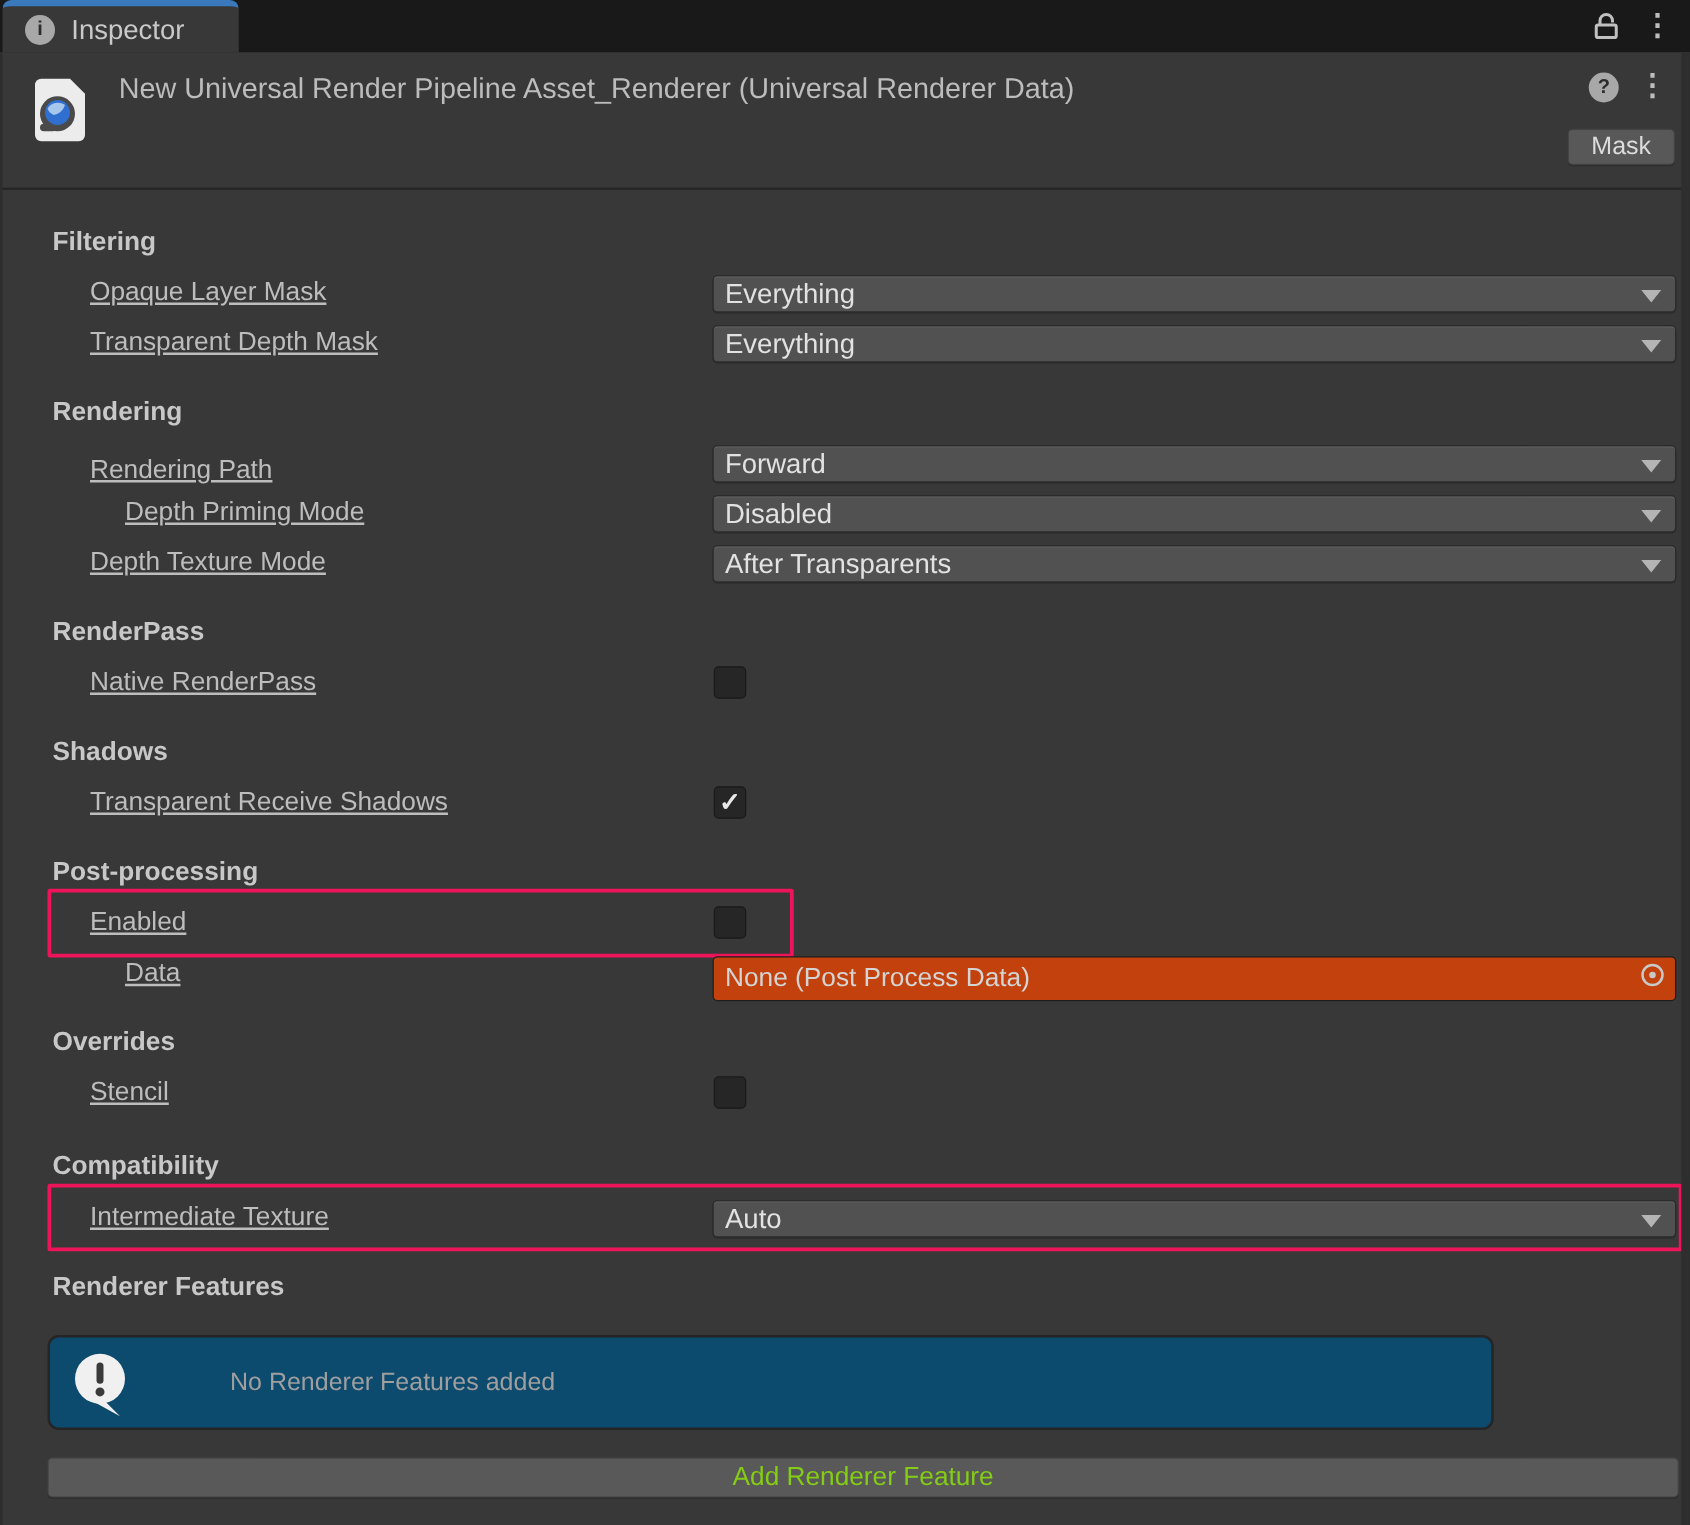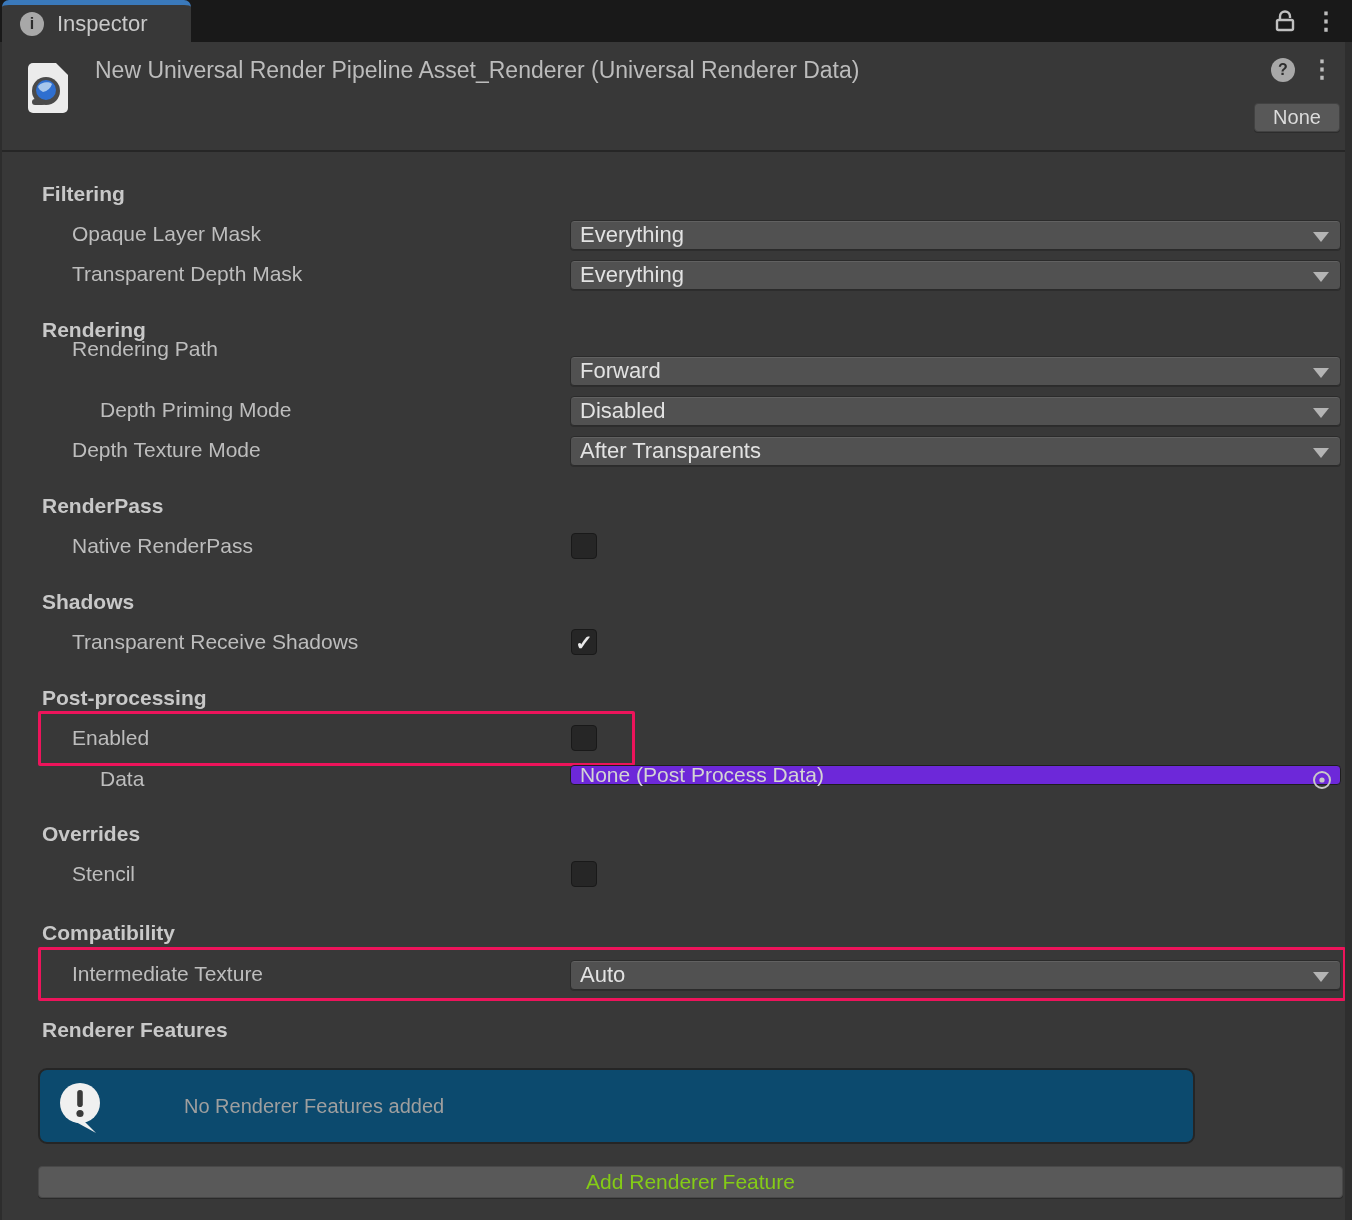--- a/index.html
+++ b/index.html
@@ -25,37 +25,37 @@
              white-space:nowrap;overflow:hidden;}
   .header-help{position:absolute;right:57px;top:16px;}
   .header-kebab{position:absolute;right:18px;top:15px;}
   .open-btn{position:absolute;right:12px;top:61px;width:86px;height:29px;background:#585858;
             border:1px solid #424242;border-radius:4px;color:#dcdcdc;font-size:20px;
             display:flex;align-items:center;justify-content:center;cursor:pointer;
             box-shadow:0 1px 0 #2c2c2c;}
 
   
   .sec-h{position:absolute;left:42px;color:#c8c8c8;font-size:21px;font-weight:bold;}
-  .lbl{position:absolute;color:#bdbdbd;font-size:21px;}
+  .lbl{position:absolute;color:#bdbdbd;font-size:21px;text-decoration:underline;}
   .lvl1{left:72px;} .lvl2{left:100px;}
 
   .dropdown{position:absolute;left:570px;width:771px;height:30px;background:#515151;
             border:1px solid #2b2b2b;border-radius:4px;display:flex;align-items:center;
             padding:0 34px 0 9px;cursor:pointer;box-shadow:inset 0 1px 0 #616161, 0 1px 0 #2d2d2d;}
   .dropdown .dd-text{color:#e2e2e2;font-size:22px;white-space:nowrap;}
   .dd-arrow{position:absolute;right:11px;top:11px;width:0;height:0;
             border-left:8px solid transparent;border-right:8px solid transparent;
             border-top:10px solid #b4b4b4;}
 
   .checkbox{position:absolute;left:571px;width:26px;height:26px;background:#262626;
             border:1px solid #191919;border-radius:4px;display:flex;align-items:center;
             justify-content:center;cursor:pointer;}
   .checkbox .mark{color:#e8e8e8;font-size:21px;font-weight:bold;line-height:1;}
 
-  .objfield{position:absolute;left:570px;width:771px;height:20px;background:#6d28d9;
+  .objfield{position:absolute;left:570px;width:771px;height:36px;background:#c2410c;
             border:1px solid #1e1e1e;border-radius:4px;display:flex;align-items:center;
             padding:0 40px 0 9px;cursor:pointer;}
   .objfield .of-text{color:#d4d4d4;font-size:21px;white-space:nowrap;}
   .obj-picker{position:absolute;right:4px;top:2px;width:28px;height:24px;display:flex;
               align-items:center;justify-content:center;cursor:pointer;}
 
   .highlight{position:absolute;border:3px solid var(--highlight,#ed145b);background:transparent;
              border-radius:2px;pointer-events:none;}
 
   .info-box{position:absolute;left:38px;top:1068px;width:1157px;height:76px;background:#0c4a6e;
@@ -99,40 +99,40 @@
         <path d="M4 6 a5 5 0 0 1 5-5 H32 L44 13 V46 a5 5 0 0 1 -5 5 H9 a5 5 0 0 1 -5 -5 Z" fill="#ececec"></path>
         <circle cx="22" cy="29" r="14" fill="#4a4a4a"></circle>
         <rect x="8" y="37" width="13" height="6" rx="3" fill="#4a4a4a"></rect>
         <circle cx="22" cy="28" r="10" fill="#2f6fd0"></circle>
         <path d="M14 25 a9 8 0 0 1 14 -3 a12 12 0 0 1 -9 8 a10 9 0 0 1 -5 -5 Z" fill="#a6c6ec"></path>
       </svg>
     </div>
     <div class="doc-title">New Universal Render Pipeline Asset_Renderer (Universal Renderer Data)</div>
     <span class="circle-icon header-help">?</span>
     <span class="kebab header-kebab">⋮</span>
-    <div class="open-btn">None</div>
+    <div class="open-btn">Mask</div>
   </div>
 
   <div class="sec-h" style="top:182px;">Filtering</div>
 
   <div class="lbl lvl1" style="top:222px;">Opaque Layer Mask</div>
   <div class="dropdown" style="top:220px;">
     <span class="dd-text">Everything</span>
     <span class="dd-arrow"></span>
   </div>
 
   <div class="lbl lvl1" style="top:262px;">Transparent Depth Mask</div>
   <div class="dropdown" style="top:260px;">
     <span class="dd-text">Everything</span>
     <span class="dd-arrow"></span>
   </div>
 
   <div class="sec-h" style="top:318px;">Rendering</div>
 
-  <div class="lbl lvl1" style="top:337px;">Rendering Path</div>
+  <div class="lbl lvl1" style="top:364px;">Rendering Path</div>
   <div class="dropdown" style="top:356px;">
     <span class="dd-text">Forward</span>
     <span class="dd-arrow"></span>
   </div>
 
   <div class="lbl lvl2" style="top:398px;">Depth Priming Mode</div>
   <div class="dropdown" style="top:396px;">
     <span class="dd-text">Disabled</span>
     <span class="dd-arrow"></span>
   </div>

